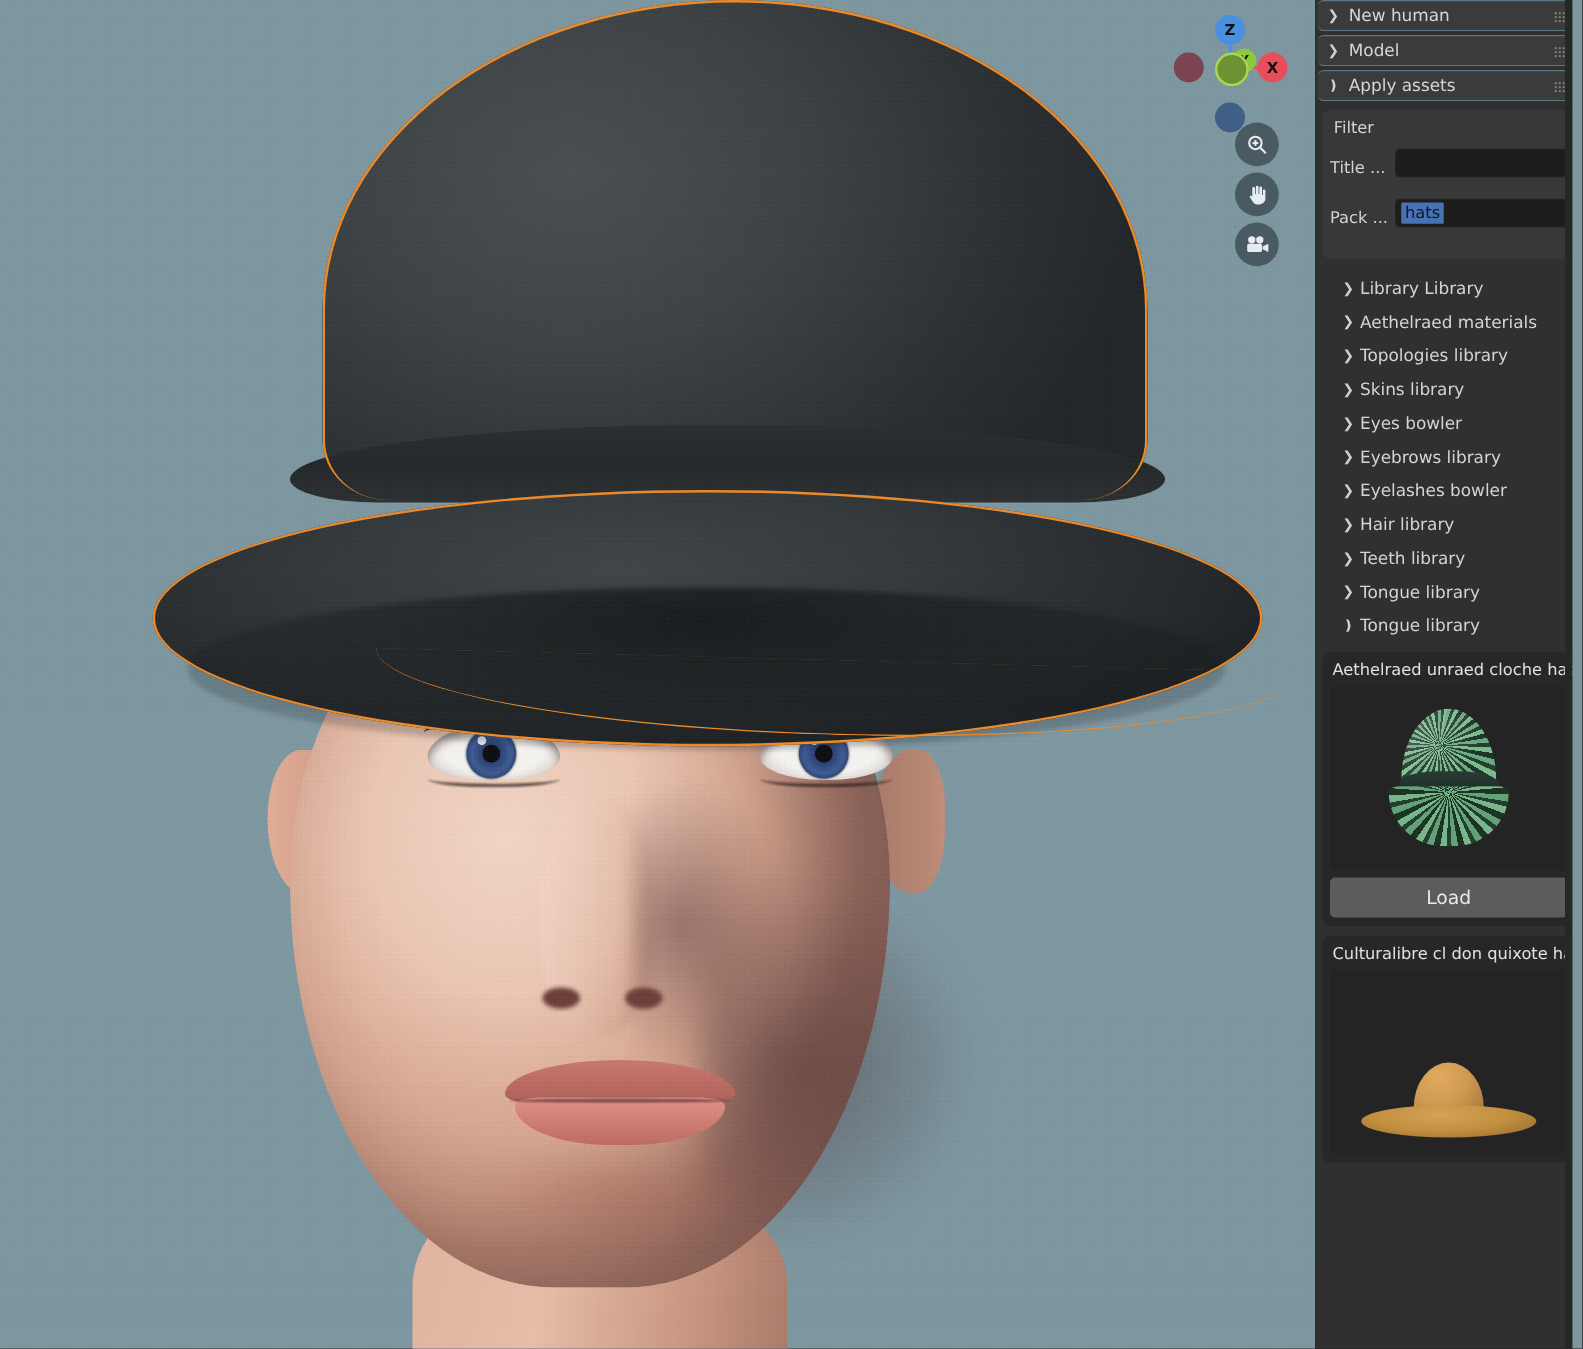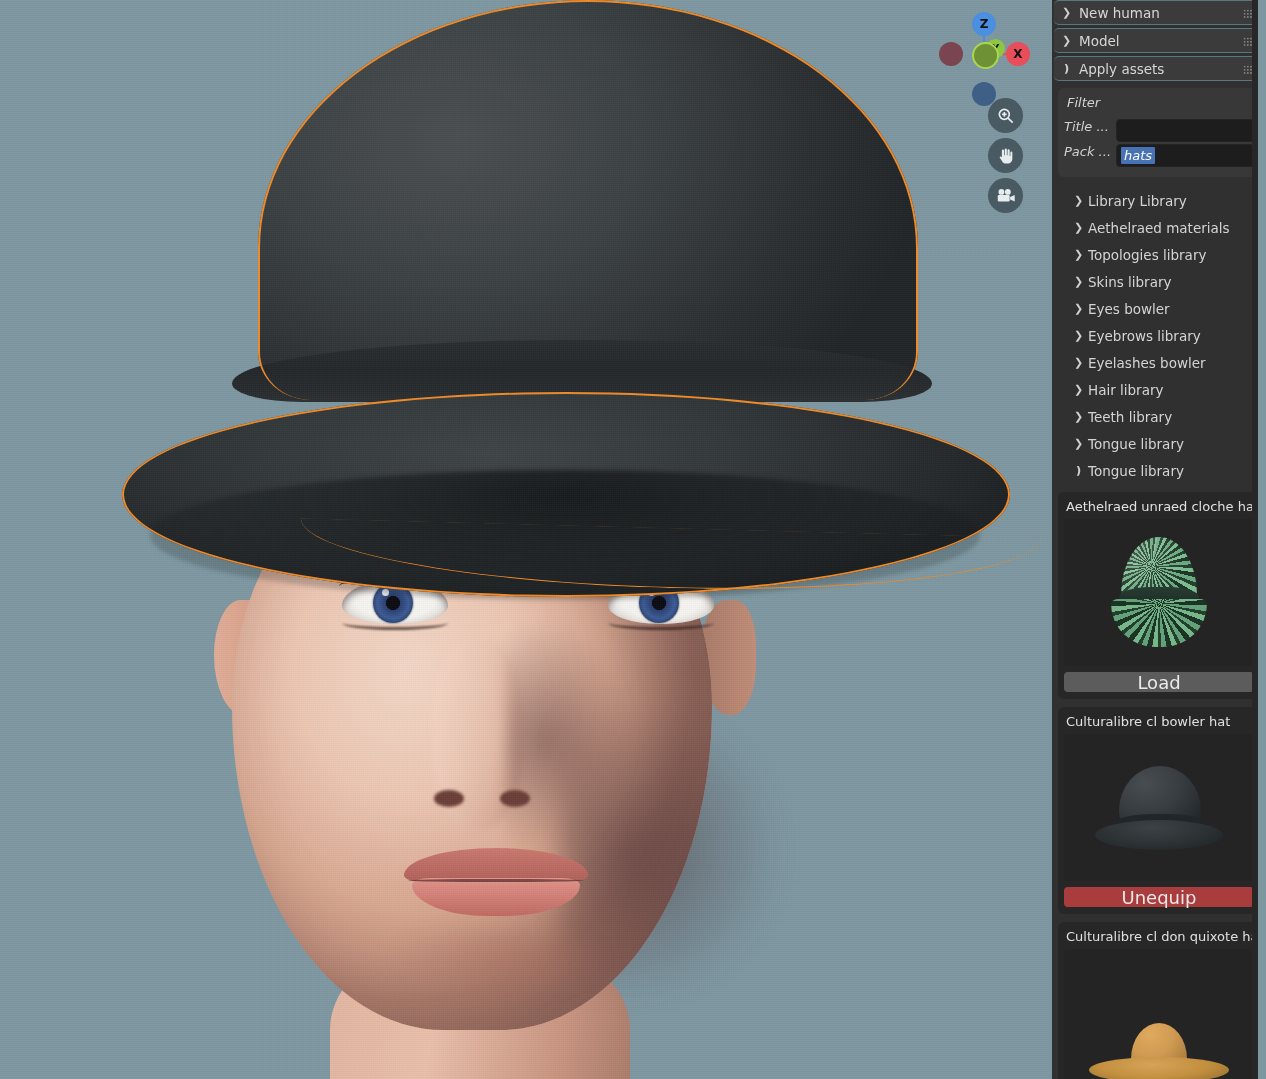--- a/index.html
+++ b/index.html
@@ -234,32 +234,31 @@
     background-size: 3.2px 3.2px;
     opacity: .85;
   }
   #panel-body { position: relative; }
 
   .filter-box {
     margin: 7px 6px 0 6px;
     background: #383838;
     border-radius: 6px;
     padding: 7px 6px 8px 6px;
-    font-style: italic;
   }
   .filter-title { color: #d2d2d2; font-size: 13px; margin: 0 0 9px 3px; }
-  .field-row { display: flex; align-items: flex-start; height: 23px; margin-bottom: 2px; }
+  .field-row { display: flex; align-items: flex-end; height: 23px; margin-bottom: 17px; }
   .field-label { color: #d2d2d2; font-size: 13px; width: 52px; flex: 0 0 52px; }
   .field-input {
     flex: 1; height: 23px; background: #1d1d1d;
     border-radius: 4px; border: 1px solid #232323;
     display: flex; align-items: center; padding: 0 4px;
     font-size: 13px; color: #e2e2e2;
   }
-  .sel-text { background: #4772b3; color: #ffffff; padding: 1px 3px; border-radius: 1px; }
+  .sel-text { background: #4772b3; color: #0f172a; padding: 1px 3px; border-radius: 1px; }
 
   .lib-list { margin-top: 10px; }
   .lib-row {
     display: flex; align-items: center;
     height: 27px; padding-left: 22px;
     color: #d4d4d4; font-size: 13.5px;
   }
   .lib-row .tri { width: 14px; color: #cfcfcf; font-size: 11px; }
 
   .card {
@@ -268,23 +267,23 @@
     border-radius: 6px;
     padding: 6px 6px 7px 6px;
   }
   .card-title { color: #e0e0e0; font-size: 13px; margin: 1px 0 5px 2px; white-space: nowrap; }
   .thumb {
     height: 147px; border-radius: 4px;
     background: #242424;
     position: relative; overflow: hidden;
   }
   .card-btn {
-    margin-top: 6px; height: 20px; border-radius: 4px;
+    margin-top: 6px; height: 32px; border-radius: 4px;
     display: flex; align-items: center; justify-content: center;
-    font-size: 18px; color: #e9e9e9;
+    font-size: 15px; color: #e9e9e9;
   }
   .btn-load { background: #5c5c5c; }
   .btn-unequip { background: #a93c3c; }
 
   
   .cloche { position: absolute; left: 50%; top: 18px; transform: translateX(-50%); width: 96px; height: 110px; }
   .cloche-body {
     position: absolute; left: 10px; top: 0; width: 76px; height: 84px;
     border-radius: 50% 50% 18% 18% / 68% 68% 32% 32%;
     background:
@@ -527,31 +526,20 @@
         <div class="thumb">
           <div class="cloche">
             <div class="cloche-body"></div>
             <div class="cloche-band"></div>
             <div class="cloche-brim"></div>
           </div>
         </div>
         <div class="card-btn btn-load">Load</div>
       </div>
 
-      <div class="card">
-        <div class="card-title">Culturalibre cl bowler hat</div>
-        <div class="thumb">
-          <div class="bowler">
-            <div class="bowler-crown"></div>
-            <div class="bowler-band"></div>
-            <div class="bowler-brim"></div>
-          </div>
-        </div>
-        <div class="card-btn btn-unequip">Unequip</div>
-      </div>
 
       <div class="card">
         <div class="card-title">Culturalibre cl don quixote hat</div>
         <div class="thumb">
           <div class="quixote">
             <div class="quixote-crown"></div>
             <div class="quixote-brim"></div>
           </div>
         </div>
       </div>

